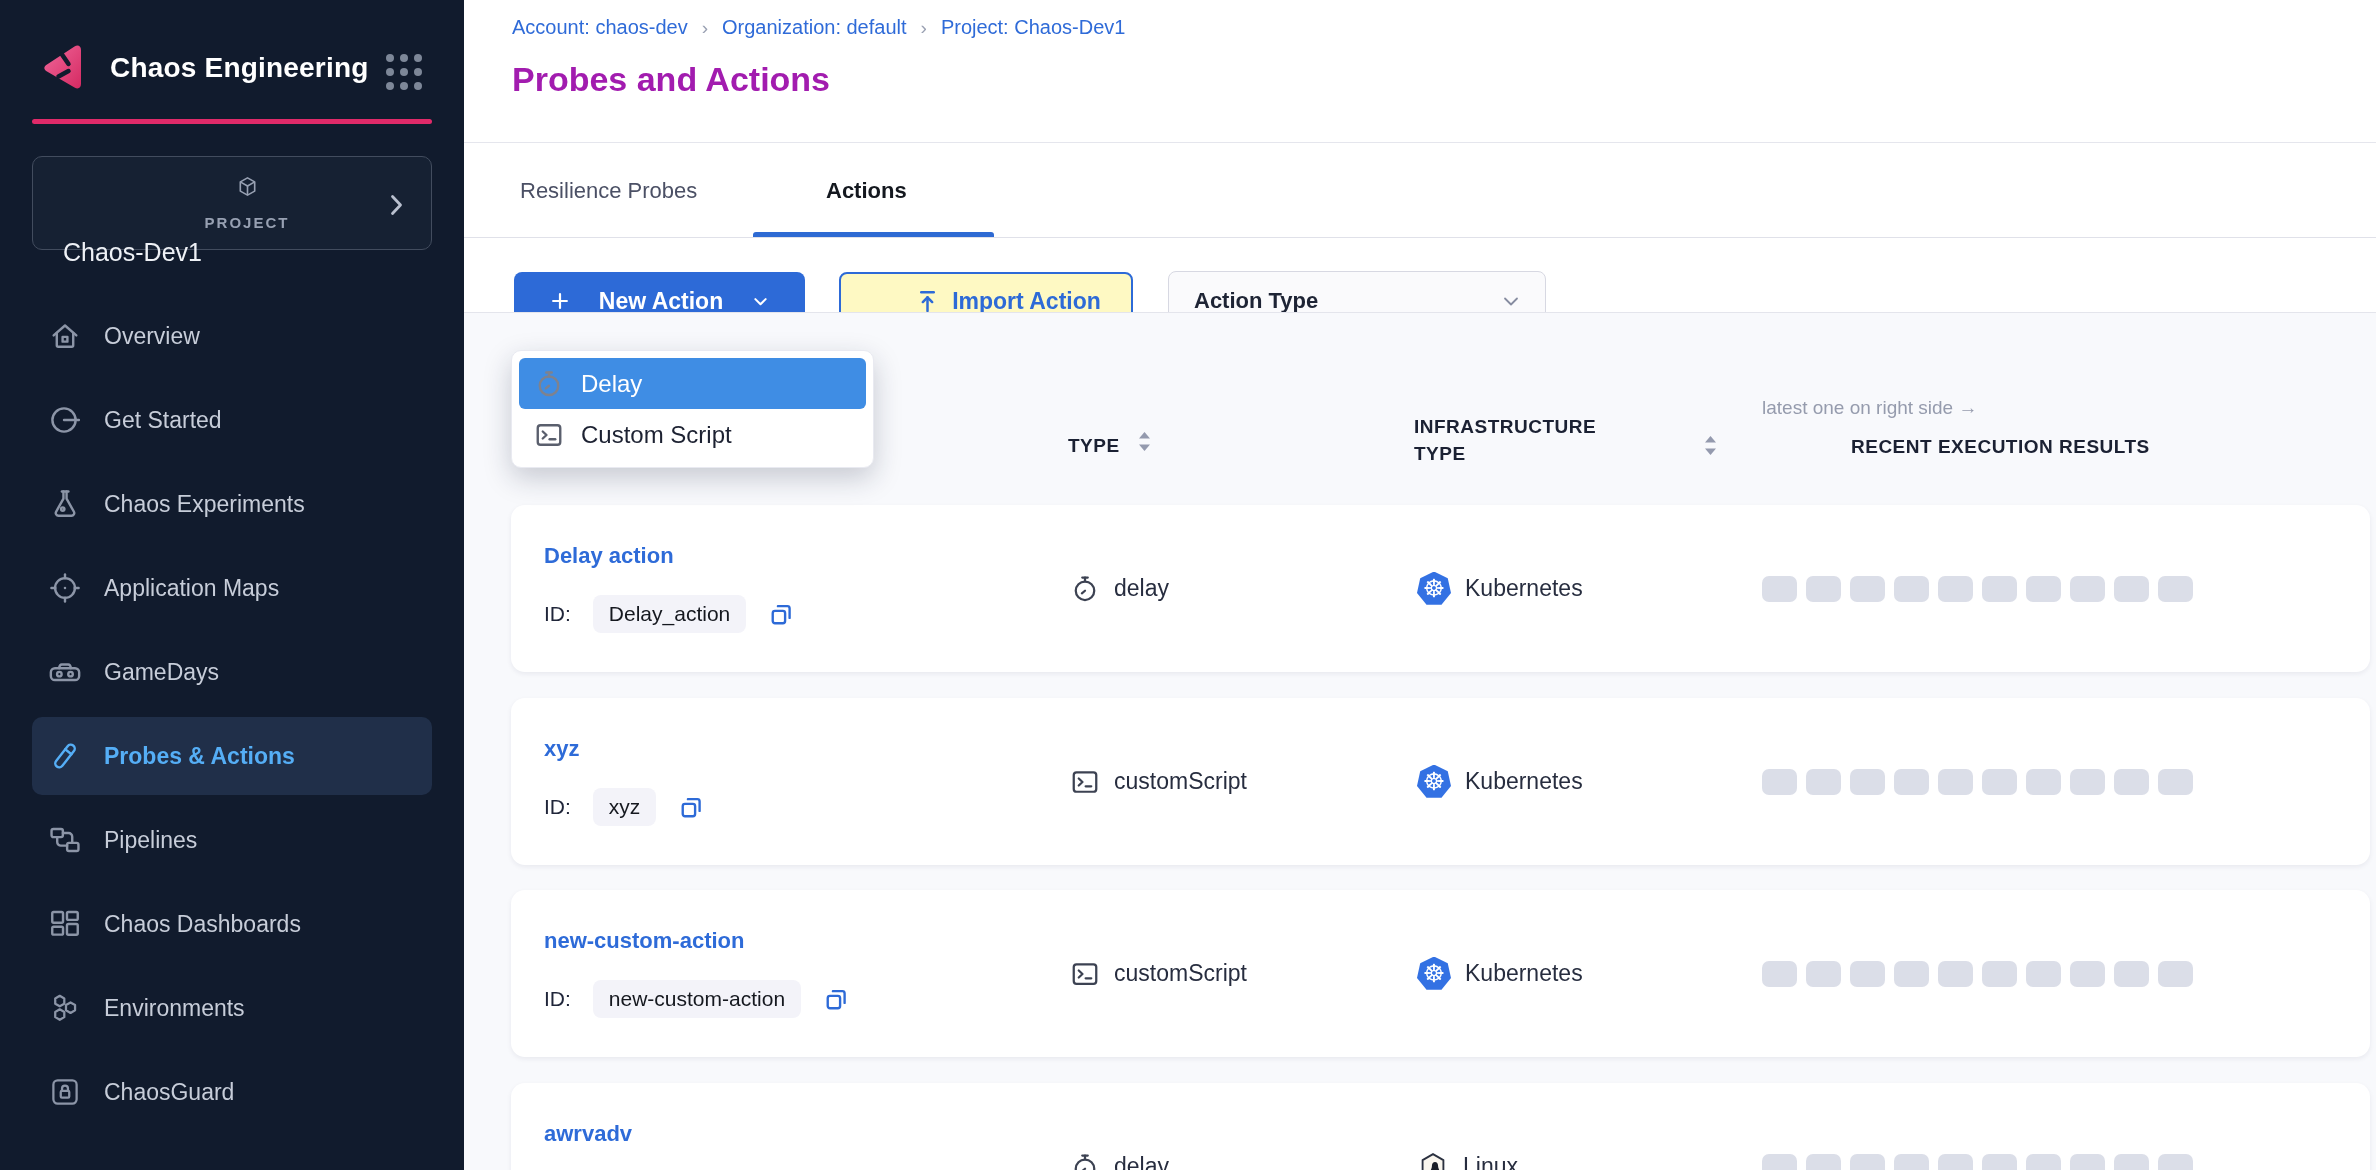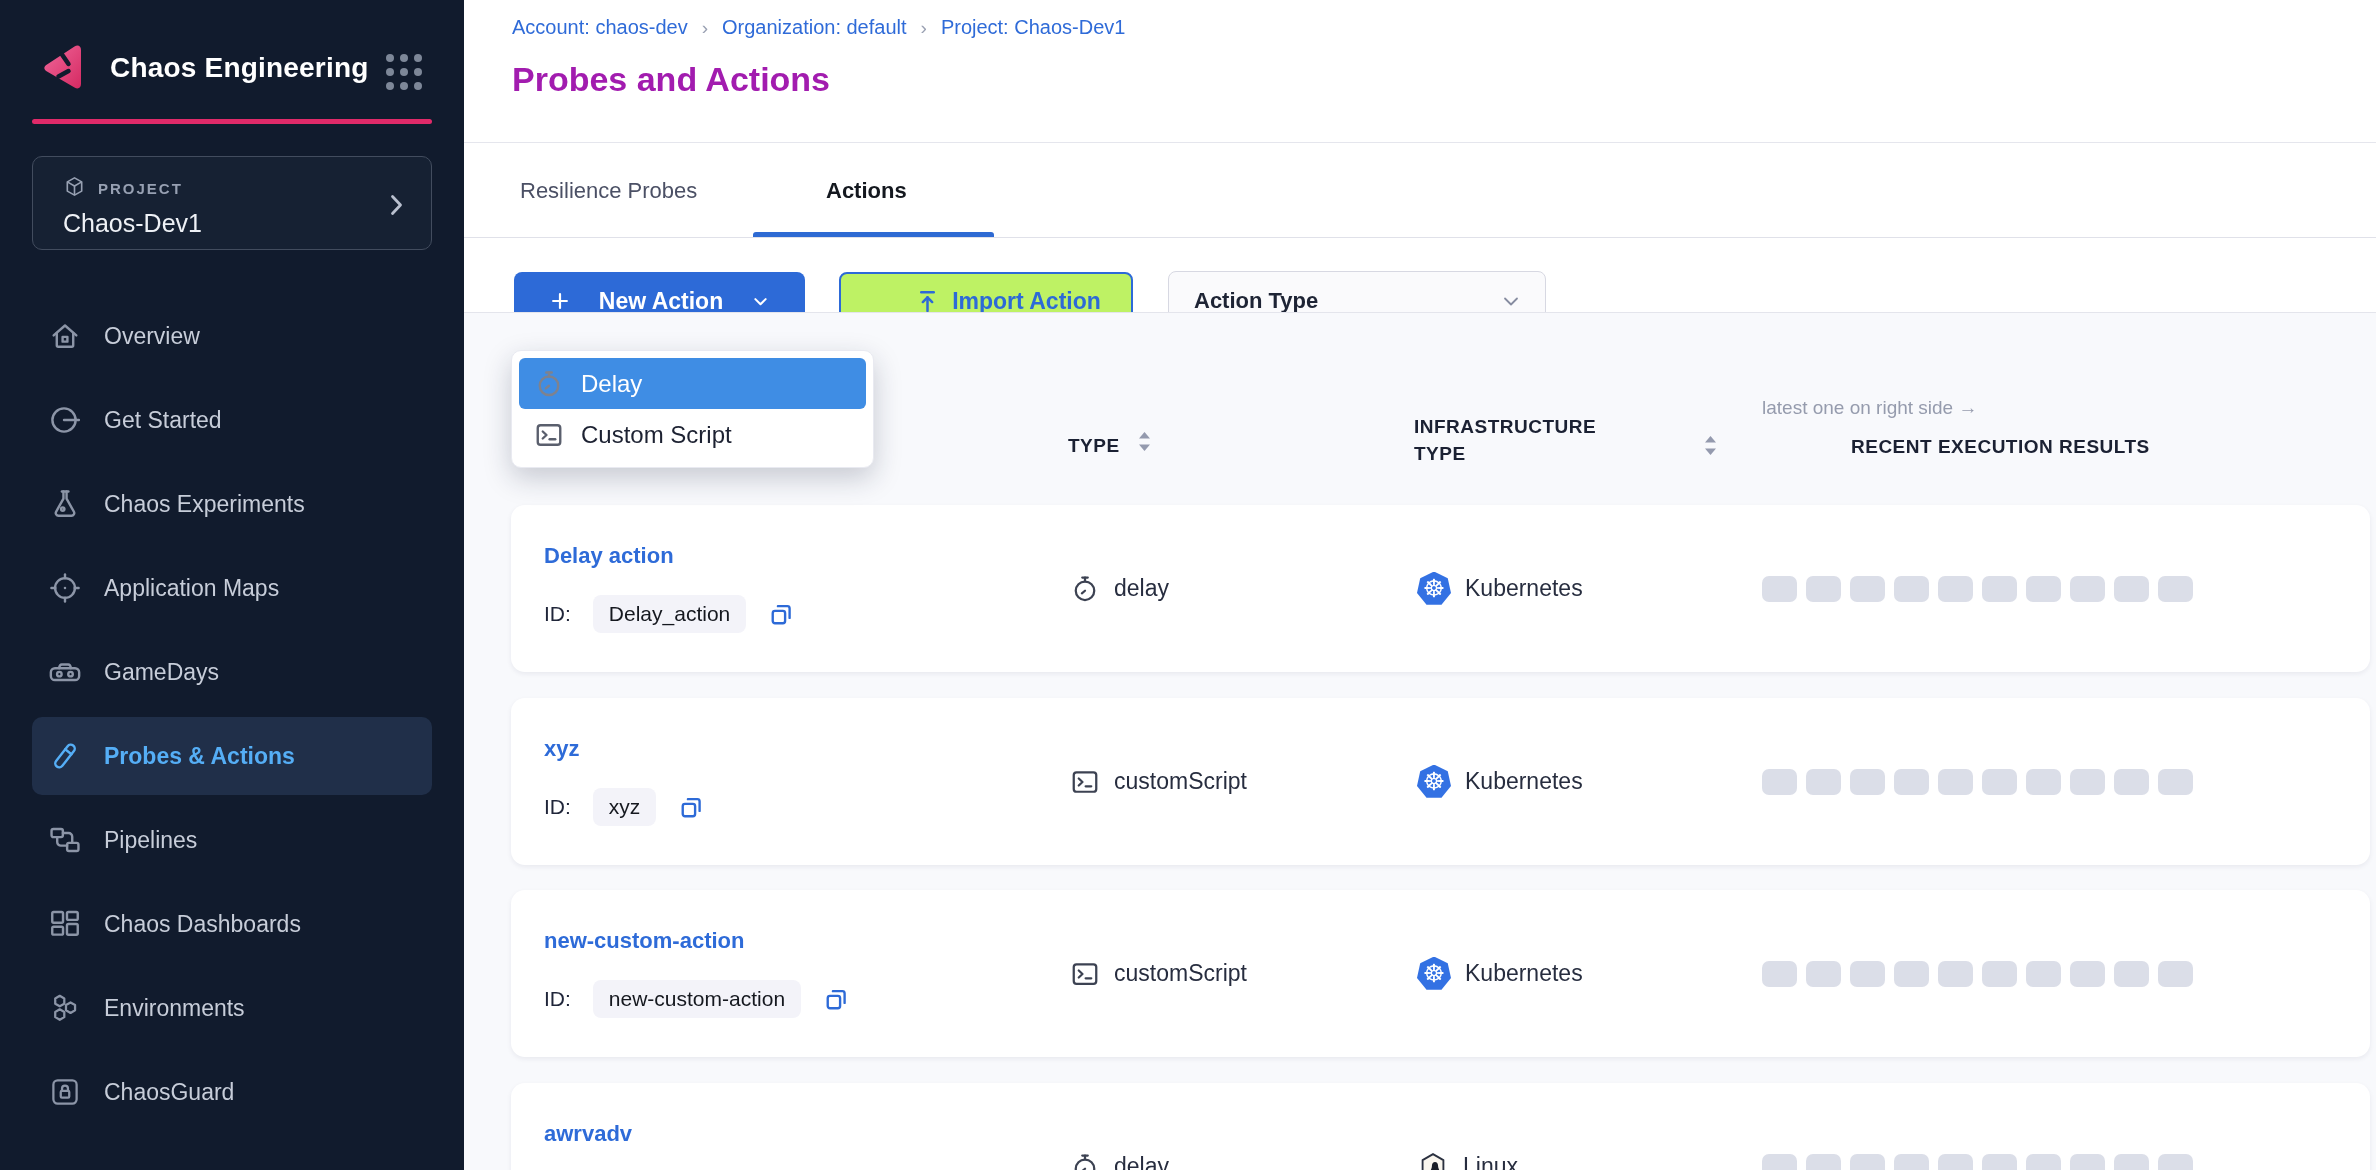--- a/index.html
+++ b/index.html
@@ -6,21 +6,21 @@
   html,body { width:2376px; height:1170px; overflow:hidden; }
   body { font-family:"Liberation Sans", sans-serif; background:#ffffff; position:relative; }
 
   
   .sidebar { position:absolute; left:0; top:0; width:464px; height:1170px; background:#111b2d; }
   .side-logo { position:absolute; left:34px; top:38px; }
   .brand { position:absolute; left:110px; top:52px; font-size:28px; font-weight:700; color:#ffffff; letter-spacing:.2px; }
   .grid-icon { position:absolute; left:382px; top:50px; cursor:pointer; }
   .pink-bar { position:absolute; left:32px; top:119px; width:400px; height:5px; background:#e02a69; border-radius:3px; }
   .project-card { position:absolute; left:32px; top:156px; width:400px; height:94px; background:#162133; border:1px solid #424c5e; border-radius:10px; padding:18px 0 0 30px; cursor:pointer; }
-  .proj-row1 { display:flex; align-items:center; gap:12px; }
+  .proj-row1 { display:flex; align-items:center; gap:12px;flex-direction:column; }
   .proj-label { font-size:15px; font-weight:700; letter-spacing:2px; color:#97a0b2; }
   .proj-name { margin-top:7px; font-size:25px; color:#eef1f6; }
   .proj-chevron { position:absolute; right:28px; top:37px; }
   .nav { position:absolute; left:0; top:294px; width:464px; }
   .nav-item { position:relative; height:84px; display:flex; align-items:center; gap:22px; padding-left:48px; color:#c7cdd9; font-size:23px; cursor:pointer; }
   .nav-item .nico { width:34px; height:34px; color:#8c95a7; flex:none; position:relative; z-index:1; }
   .nav-item span.lbl { position:relative; z-index:1; }
   .nav-item.sel::before { content:""; position:absolute; left:32px; right:32px; top:3px; bottom:3px; background:#202f49; border-radius:10px; }
   .nav-item.sel { color:#55aef6; font-weight:600; }
   .nav-item.sel .nico { color:#55aef6; }
@@ -33,21 +33,21 @@
   .page-title { position:absolute; left:48px; top:60px; font-size:34px; font-weight:700; color:#a21caf; }
   .hdr-divider { position:absolute; left:0; right:0; top:142px; height:1px; background:#e5e6ed; }
   .tab { position:absolute; top:178px; font-size:22px; color:#4b5065; cursor:pointer; }
   .tab.t1 { left:56px; }
   .tab.t2 { left:362px; color:#14181f; font-weight:700; }
   .tab-underline { position:absolute; left:289px; top:232px; width:241px; height:5px; background:#2e6ad3; border-radius:3px 3px 0 0; }
   .tabs-divider { position:absolute; left:0; right:0; top:237px; height:1px; background:#e0e1e9; }
 
   
   .btn-new { position:absolute; left:50px; top:272px; width:291px; height:58px; background:#2d6ad7; border:none; border-radius:8px; display:flex; align-items:center; justify-content:center; gap:28px; color:#ffffff; font-size:23px; font-weight:700; font-family:inherit; cursor:pointer; }
-  .btn-import { position:absolute; left:375px; top:272px; width:294px; height:58px; background:#bef264; border:2px solid #2d6ad7; border-radius:8px; display:flex; align-items:center; justify-content:center; gap:12px; color:#2d6ad7; font-size:23px; font-weight:700; font-family:inherit; cursor:pointer;padding-left:44px; }
+  .btn-import { position:absolute; left:375px; top:272px; width:294px; height:58px; background:#fef9c3; border:2px solid #2d6ad7; border-radius:8px; display:flex; align-items:center; justify-content:center; gap:12px; color:#2d6ad7; font-size:23px; font-weight:700; font-family:inherit; cursor:pointer;padding-left:44px; }
   .select { position:absolute; left:704px; top:271px; width:378px; height:60px; background:#fafafc; border:1px solid #d7d8e2; border-radius:8px; display:flex; align-items:center; justify-content:space-between; padding:0 22px 0 25px; cursor:pointer; }
   .select .sel-label { font-size:22px; font-weight:600; color:#1e2435; }
 
   
   .table-area { position:absolute; left:0; right:0; top:312px; bottom:0; background:#f8f9fc; border-top:1px solid #e4e5ec; overflow:hidden; }
   .th { position:absolute; font-size:19px; font-weight:700; color:#1b2133; letter-spacing:.5px; line-height:27px; }
   .th-type { left:604px; top:118px; display:flex; align-items:center; gap:18px; }
   .th-infra { left:950px; top:100px; }
   .th-infra-sort { position:absolute; left:1240px; top:122px; cursor:pointer; }
   .th-note { position:absolute; left:1298px; top:84px; font-size:19px; color:#959bad; }

